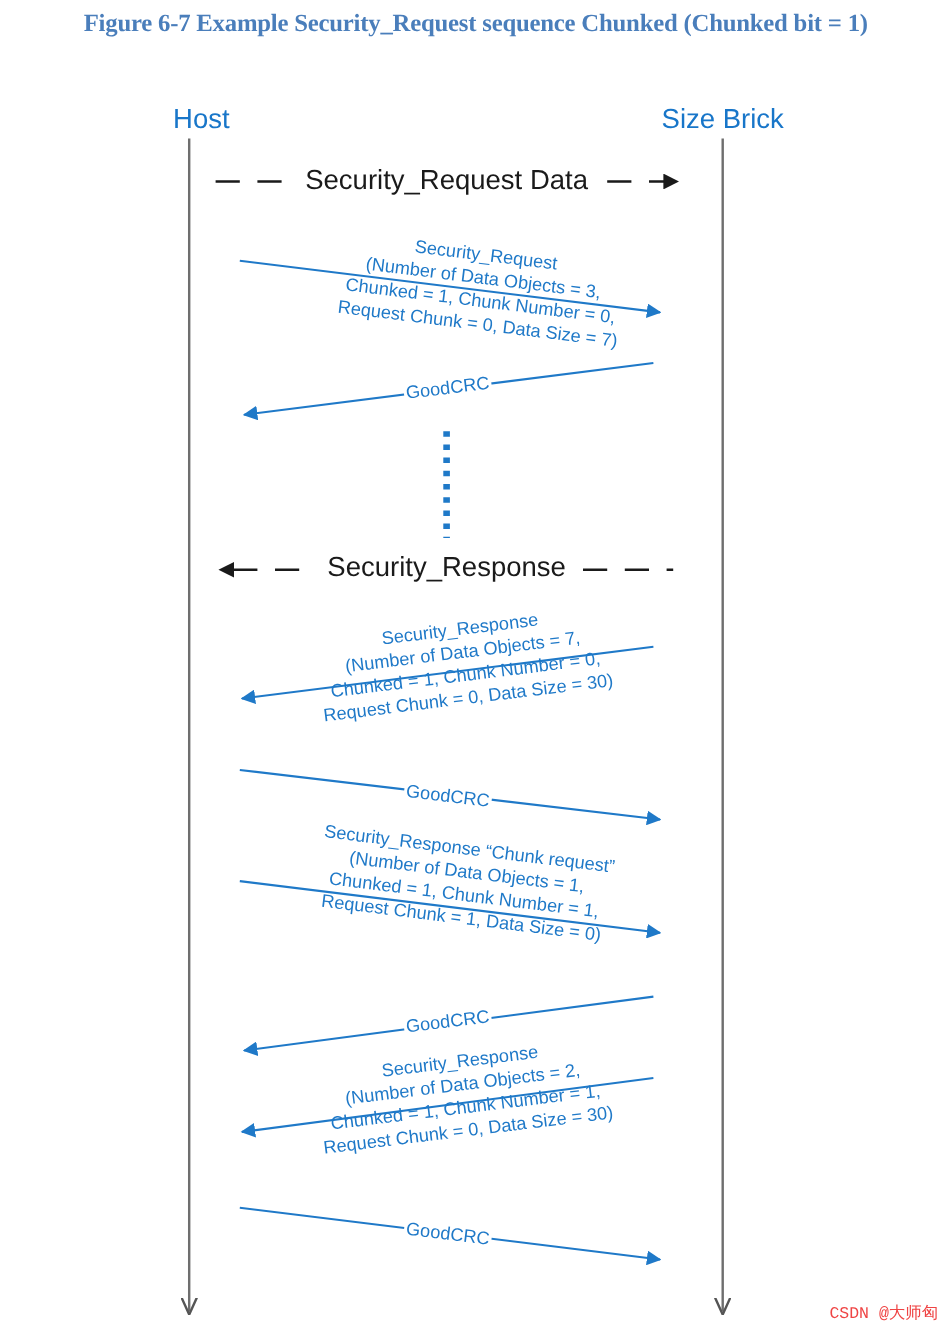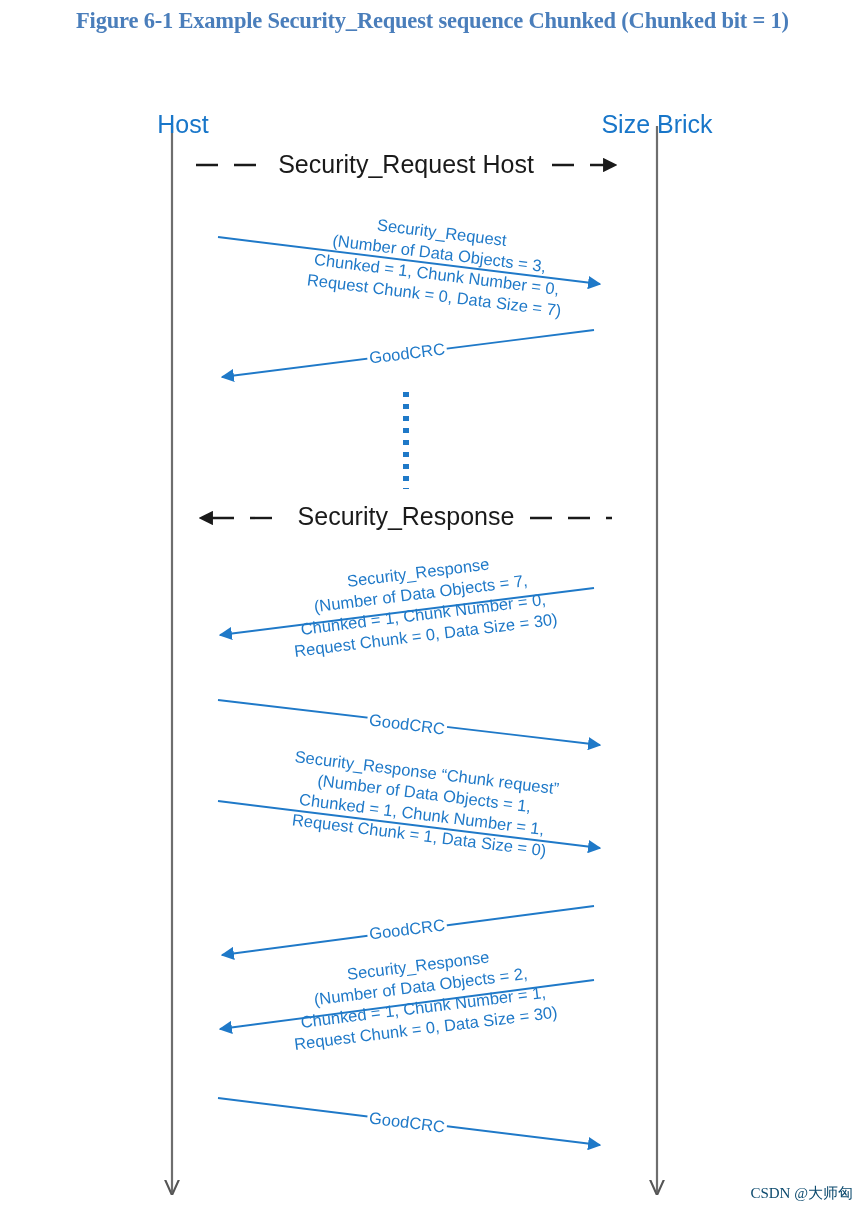--- a/index.html
+++ b/index.html
@@ -26,21 +26,20 @@
     left:0; top:0;
     width:865px; height:1211px;
   }
   .lane-label{
     position:absolute;
     font-family:"Liberation Sans", sans-serif;
     font-size:25px;
     color:#1876c9;
     white-space:nowrap;
     transform:translateX(-50%);
-    margin-top:16px;
   }
   #lane-host{ left:183px; top:94px; }
   #lane-brick{ left:657px; top:94px; }
 
   .sep-label{
     position:absolute;
     font-family:"Liberation Sans", sans-serif;
     font-size:25px;
     color:#1a1a1a;
     white-space:nowrap;
@@ -67,30 +66,30 @@
     font-family:"Liberation Sans", sans-serif;
     font-size:16.5px;
     white-space:nowrap;
     background:#ffffff;
     padding:0 2px;
     transform-origin:50% 50%;
   }
   #watermark{
     position:absolute;
     right:12px; bottom:8px;
-    font-family:Liberation Serif, serif;
+    font-family:Liberation Mono, monospace;
     font-size:15px;
-    color:#0c4a6e;
+    color:#ef4444;
     white-space:nowrap;
   }
 </style>
 </head>
 <body>
 
-<div id="figure-title">Figure 6-1 Example Security_Request sequence Chunked (Chunked bit = 1)</div>
+<div id="figure-title">Figure 6-7 Example Security_Request sequence Chunked (Chunked bit = 1)</div>
 
 <svg id="diagram" viewBox="0 0 865 1211" width="865" height="1211" xmlns="http://www.w3.org/2000/svg">
 
   <defs>
     <marker id="bluehead" viewBox="0 0 10 10" refX="9" refY="5" markerWidth="7" markerHeight="7" orient="auto-start-reverse">
       <path d="M0,0 L10,5 L0,10 z" fill="#1f79c8"></path>
     </marker>
     <marker id="blackhead" viewBox="0 0 10 10" refX="9" refY="5" markerWidth="6" markerHeight="6" orient="auto-start-reverse">
       <path d="M0,0 L10,5 L0,10 z" fill="#1a1a1a"></path>
     </marker>
@@ -144,21 +143,21 @@
 
   <g>
     <line x1="218" y1="1098" x2="600" y2="1145" stroke="#1f79c8" stroke-width="1.9" marker-end="url(#bluehead)"></line>
   </g>
 
 </svg>
 
 <div class="lane-label" id="lane-host">Host</div>
 <div class="lane-label" id="lane-brick">Size Brick</div>
 
-<div class="sep-label" id="sep1-label">Security_Request Host</div>
+<div class="sep-label" id="sep1-label">Security_Request Data</div>
 <div class="sep-label" id="sep2-label">Security_Response</div>
 
 <div class="msg-text" style="left:288px; top:222px; width:300px; transform:rotate(7deg);">
   <div>Security_Request</div>
   <div>(Number of Data Objects = 3,</div>
   <div>Chunked = 1, Chunk Number = 0,</div>
   <div>Request Chunk = 0, Data Size = 7)</div>
 </div>
 
 <div class="crc-text" style="left:367px; top:344px; transform:rotate(-7deg);">GoodCRC</div>

